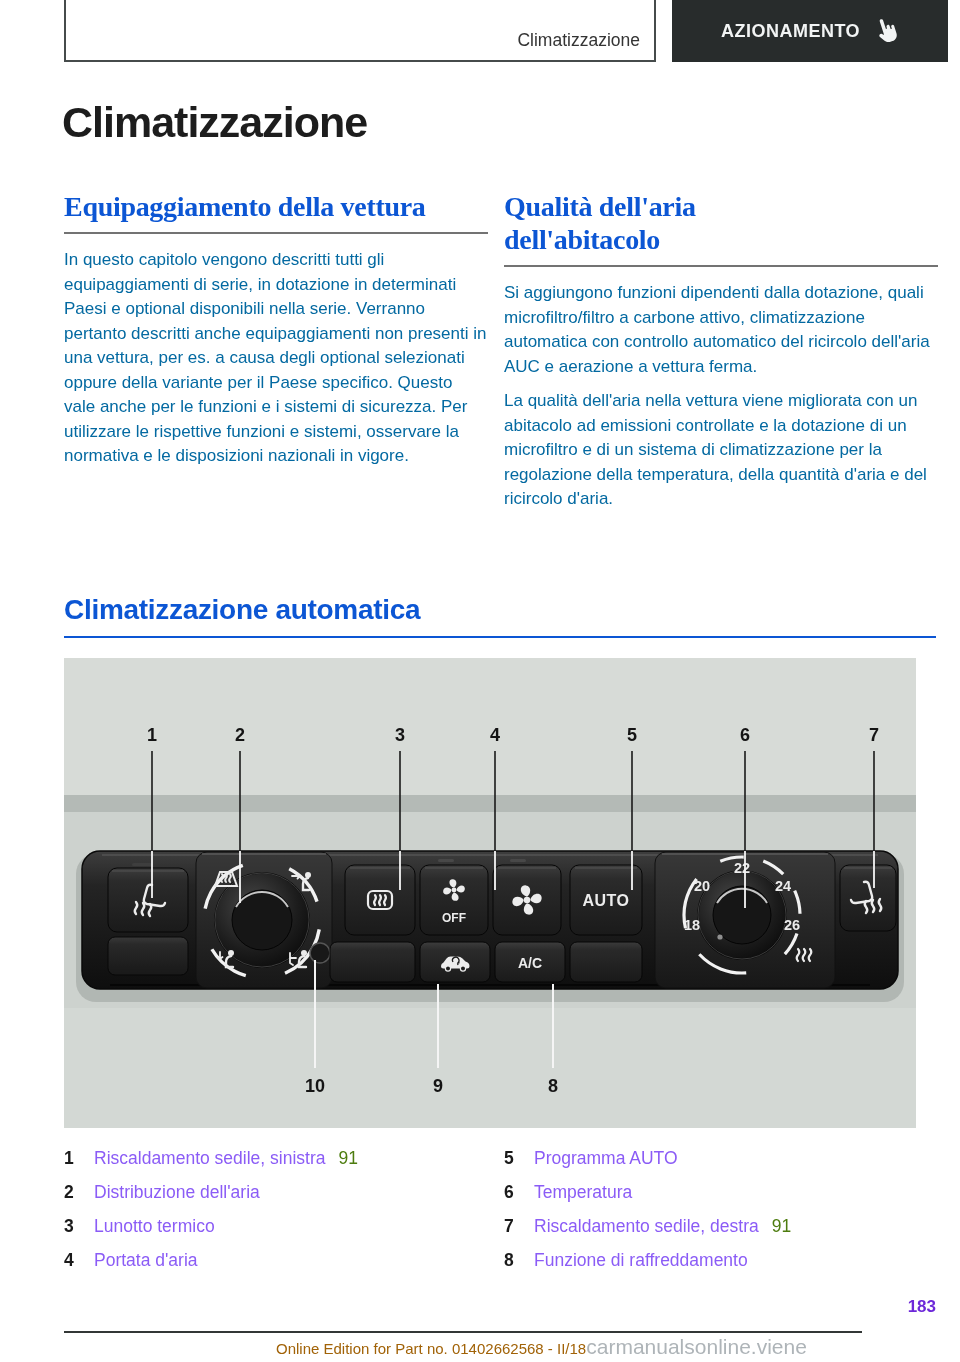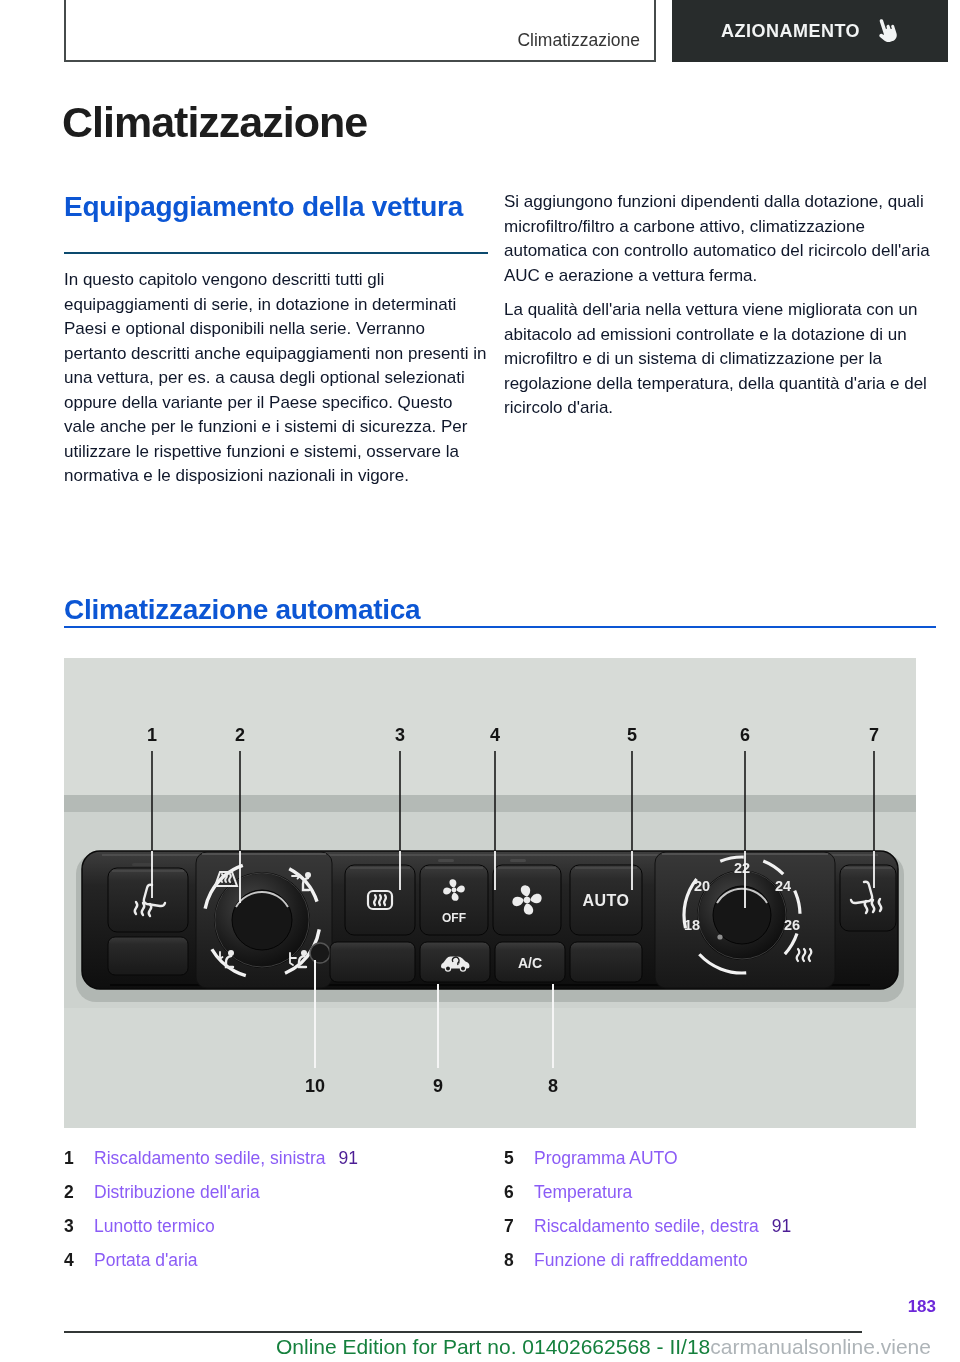--- a/index.html
+++ b/index.html
@@ -14,52 +14,52 @@
   .hdr-tab{position:absolute;left:672px;top:0;width:276px;height:62px;background:#282c2c;
            display:flex;align-items:center;justify-content:center;gap:14px;}
   .hdr-tab span{color:#f2f4f4;font-size:18px;font-weight:bold;letter-spacing:.5px;}
   .hand-icon{width:25px;height:29px;transform:rotate(-18deg);flex:0 0 auto;}
 
   
   .title{position:absolute;left:62px;top:98px;font-size:43px;font-weight:bold;color:#1d1d1d;
          letter-spacing:-1px;}
   .col-left{position:absolute;left:64px;top:190px;width:424px;}
   .col-right{position:absolute;left:504px;top:190px;width:434px;}
-  .blue-head-wrap{border-bottom:2px solid #0c4a6e;padding-bottom:29px;margin-bottom:14px;}
+  .blue-head-wrap{border-bottom:2px solid #737373;padding-bottom:9px;margin-bottom:14px;font-family:Liberation Serif, serif;}
   .blue-head{margin:0;color:#0c56d4;font-size:28px;line-height:33px;font-weight:bold;
              letter-spacing:-.3px;}
   .bh-left{width:420px;} .bh-right{width:345px;}
-  .body-p{margin:0;font-size:17px;line-height:24.5px;color:#0f172a;}
+  .body-p{margin:0;font-size:17px;line-height:24.5px;color:#0369a1;}
   .body-p + .body-p{margin-top:10px;}
 
   .sec-auto{position:absolute;left:64px;top:594px;width:872px;border-bottom:2px solid #0c56d4;
-            }
+            padding-bottom:10px;}
   .sec-auto h2{margin:0;color:#0c56d4;font-size:28px;line-height:32px;font-weight:bold;
                letter-spacing:-.3px;}
 
   
   .diagram{position:absolute;left:64px;top:658px;width:852px;height:470px;}
   .diagram svg{display:block;}
   svg text{font-family:"Liberation Sans",sans-serif;}
   .co-num{font-size:18px;font-weight:bold;fill:#141414;}
   .panel-label{fill:#ececec;font-weight:bold;}
 
   
   .legend-l{position:absolute;left:64px;top:1146px;width:434px;}
   .legend-r{position:absolute;left:504px;top:1146px;width:434px;}
   .lrow{display:flex;align-items:baseline;margin-bottom:10px;font-size:17.5px;line-height:24px;}
   .lnum{font-weight:bold;color:#1a1a1a;width:30px;flex:0 0 auto;}
   .ltext{color:#8b5cf6;}
-  .lref{color:#4c1d95;margin-left:13px;text-decoration:none;}
+  .lref{color:#4d7c0f;margin-left:13px;text-decoration:none;}
 
   
   .pageno{position:absolute;right:24px;top:1297px;font-size:17px;font-weight:bold;color:#6d28d9;}
   .foot-rule{position:absolute;left:64px;top:1331px;width:798px;height:2px;background:#333736;}
   .footline{position:absolute;left:276px;top:1335px;white-space:nowrap;}
-  .foot-text{font-size:21px;color:#15803d;}
+  .foot-text{font-size:15px;color:#a16207;}
   .watermark{font-size:21px;color:#aeb4b8;}
 </style>
 </head>
 <body>
 
 <div class="page">
 
   <div class="hdr-box">
     <span>Climatizzazione</span>
   </div>
@@ -73,20 +73,23 @@
   <div class="title">Climatizzazione</div>
 
   <div class="col-left">
     <div class="blue-head-wrap">
       <h2 class="blue-head bh-left">Equipaggiamento della vettura</h2>
     </div>
     <p class="body-p">In questo capitolo vengono descritti tutti gli equipaggiamenti di serie, in dotazione in determinati Paesi e optional disponibili nella serie. Verranno pertanto descritti anche equipaggiamenti non presenti in una vettura, per es. a causa degli optional selezionati oppure della variante per il Paese specifico. Questo vale anche per le funzioni e i sistemi di sicurezza. Per utilizzare le rispettive funzioni e sistemi, osservare la normativa e le disposizioni nazionali in vigore.</p>
   </div>
 
   <div class="col-right">
+    <div class="blue-head-wrap">
+      <h2 class="blue-head bh-right">Qualità dell'aria dell'abitacolo</h2>
+    </div>
     <p class="body-p">Si aggiungono funzioni dipendenti dalla dotazione, quali microfiltro/filtro a carbone attivo, climatizzazione automatica con controllo automatico del ricircolo dell'aria AUC e aerazione a vettura ferma.</p>
     <p class="body-p">La qualità dell'aria nella vettura viene migliorata con un abitacolo ad emissioni controllate e la dotazione di un microfiltro e di un sistema di climatizzazione per la regolazione della temperatura, della quantità d'aria e del ricircolo d'aria.</p>
   </div>
 
   <div class="sec-auto">
     <h2>Climatizzazione automatica</h2>
   </div>
 
   <div class="diagram">
     <svg width="852" height="470" viewBox="0 0 852 470">

